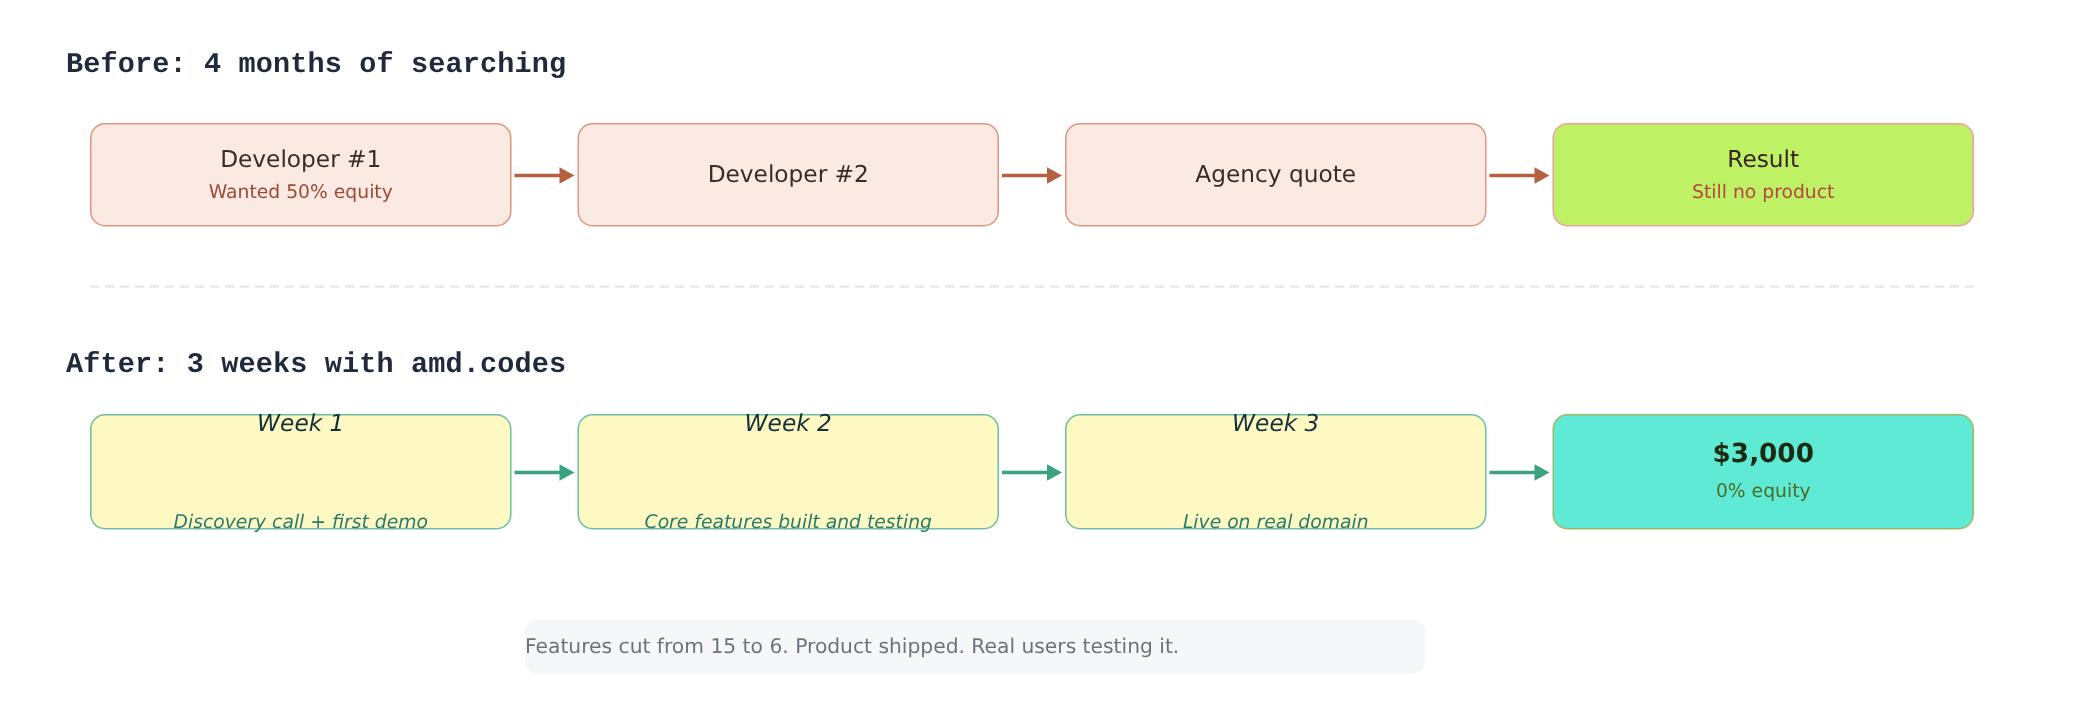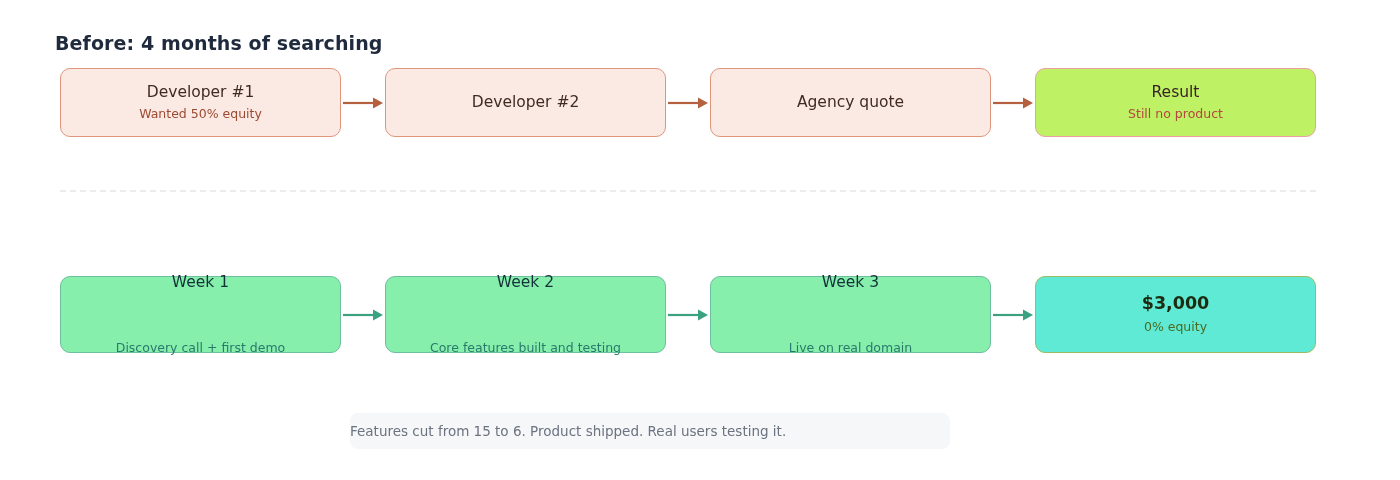--- a/index.html
+++ b/index.html
@@ -18,39 +18,40 @@
 
   .canvas {
     position: relative;
     width: 1400px;
     height: 480px;
   }
 
   
   .section-title {
     position: absolute;
-    left: 55px;
+    left: 44px;
     font-size: 19px;
     font-weight: bold;
     color: #1f2a3d;
     letter-spacing: 0.1px;
     white-space: nowrap;
+    font-family: Liberation Mono, monospace;
   }
   #before-title { top: 32px; }
   #after-title  { top: 232px; }
 
   
   .flow-row {
     position: absolute;
     left: 60px;
     width: 1256px;
     display: flex;
     align-items: stretch;
   }
-  #before-row { top: 68px; height: 69px; }
+  #before-row { top: 82px; height: 69px; }
   #after-row  { top: 276px; height: 77px; }
 
   .card {
     flex: 1 1 0;
     border-radius: 10px;
     border: 1.6px solid #e0967c;
     background: #fbeae4;
     display: flex;
     flex-direction: column;
     align-items: center;
@@ -76,21 +77,22 @@
   .card.card-result {
     border-color: #eda0a4;
     background: #bef264;
   }
   .card.card-result .card-title { color: #3a2224; }
   .card.card-result .card-sub   { color: #b6453f; }
 
   
   .card.card-green {
     border-color: #6dbf9e;
-    background: #86efac;
+    background: #fef9c3;
+    font-style: italic;
   }
   .card.card-green .card-title {
     color: #14313a;
     font-size: 15.5px;
   }
   .card.card-green .card-sub { color: #2a7a6b; margin-top: 46px; }
 
   
   .card.card-highlight {
     border-color: #9cbb62;
@@ -187,20 +189,21 @@
 
     <div class="card card-result">
       <div class="card-title">Result</div>
       <div class="card-sub">Still no product</div>
     </div>
 
   </div>
 
   <div class="divider"></div>
 
+  <div class="section-title" id="after-title">After: 3 weeks with amd.codes</div>
 
   <div class="flow-row" id="after-row">
 
     <div class="card card-green">
       <div class="card-title">Week 1</div>
       <div class="card-sub">Discovery call + first demo</div>
     </div>
 
     <div class="connector">
       <svg width="40" height="14" viewBox="0 0 40 14" aria-hidden="true">

